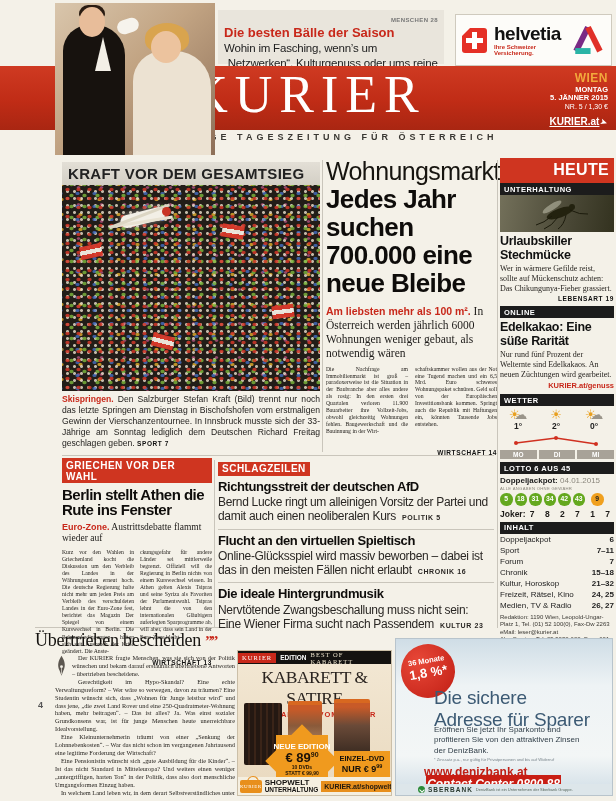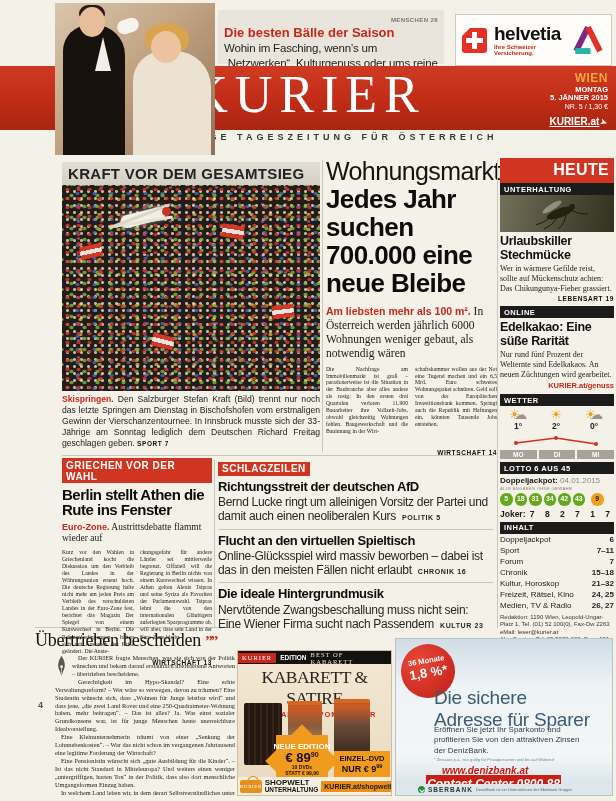--- a/index.html
+++ b/index.html
@@ -168,21 +168,21 @@
 
   
   .dz{left:395px;top:638px;width:218px;height:158px;background:linear-gradient(180deg,#cfdde6 0%,#eef3f5 30%,#f3f6f6 75%,#cfdde6 100%);border:1px solid #b8c4cc;box-sizing:border-box;overflow:hidden;}
   .dz-badge{position:absolute;left:5px;top:5px;width:54px;height:54px;border-radius:50%;background:radial-gradient(circle at 35% 30%,#e84838,#c01e14);color:#fff;text-align:center;transform:rotate(-10deg);padding-top:12px;box-sizing:border-box;}
   .dz-b1{font-size:7.5px;font-weight:bold;}
   .dz-b2{font-size:13px;font-weight:bold;}
   .dz-brand{position:absolute;left:68px;top:8px;font-size:15.5px;font-weight:bold;color:#d41e14;letter-spacing:-.3px;}
   .dz-head{position:absolute;left:38px;top:48px;font-size:19px;color:#3c5a74;line-height:1.15;letter-spacing:-.2px;}
   .dz-body{position:absolute;left:38px;top:86px;width:150px;font-size:8px;line-height:1.3;color:#33404a;}
   .dz-disc{position:absolute;left:38px;top:118px;font-size:4.2px;color:#7a858c;}
-  .dz-url{position:absolute;left:46px;top:126px;font-size:10px;font-weight:bold;color:#c01e14;font-style:italic;}
+  .dz-url{position:absolute;left:28px;top:126px;font-size:12px;font-weight:bold;color:#c01e14;}
   .dz-contact{position:absolute;left:30px;top:136px;width:135px;background:#c81e14;color:#fff;font-style:italic;font-weight:bold;font-size:12px;text-align:center;padding:2px 0;}
   .dz-foot{position:absolute;left:0;bottom:0;width:100%;height:11px;background:#dde6ea;display:flex;align-items:center;gap:3px;padding-left:22px;box-sizing:border-box;}
   .sber-dot{width:7px;height:7px;border-radius:50%;background:#2a8a38;position:relative;}
   .sber-dot::after{content:"";position:absolute;left:2px;top:1.5px;width:3px;height:3px;border:1px solid #fff;border-top:none;border-right:none;transform:rotate(-45deg);}
   .sber-name{font-size:6.5px;font-weight:bold;letter-spacing:1px;color:#2a3a30;}
   .sber-note{font-size:4px;color:#5a6a60;}
 </style>
 </head>
 <body>
 

